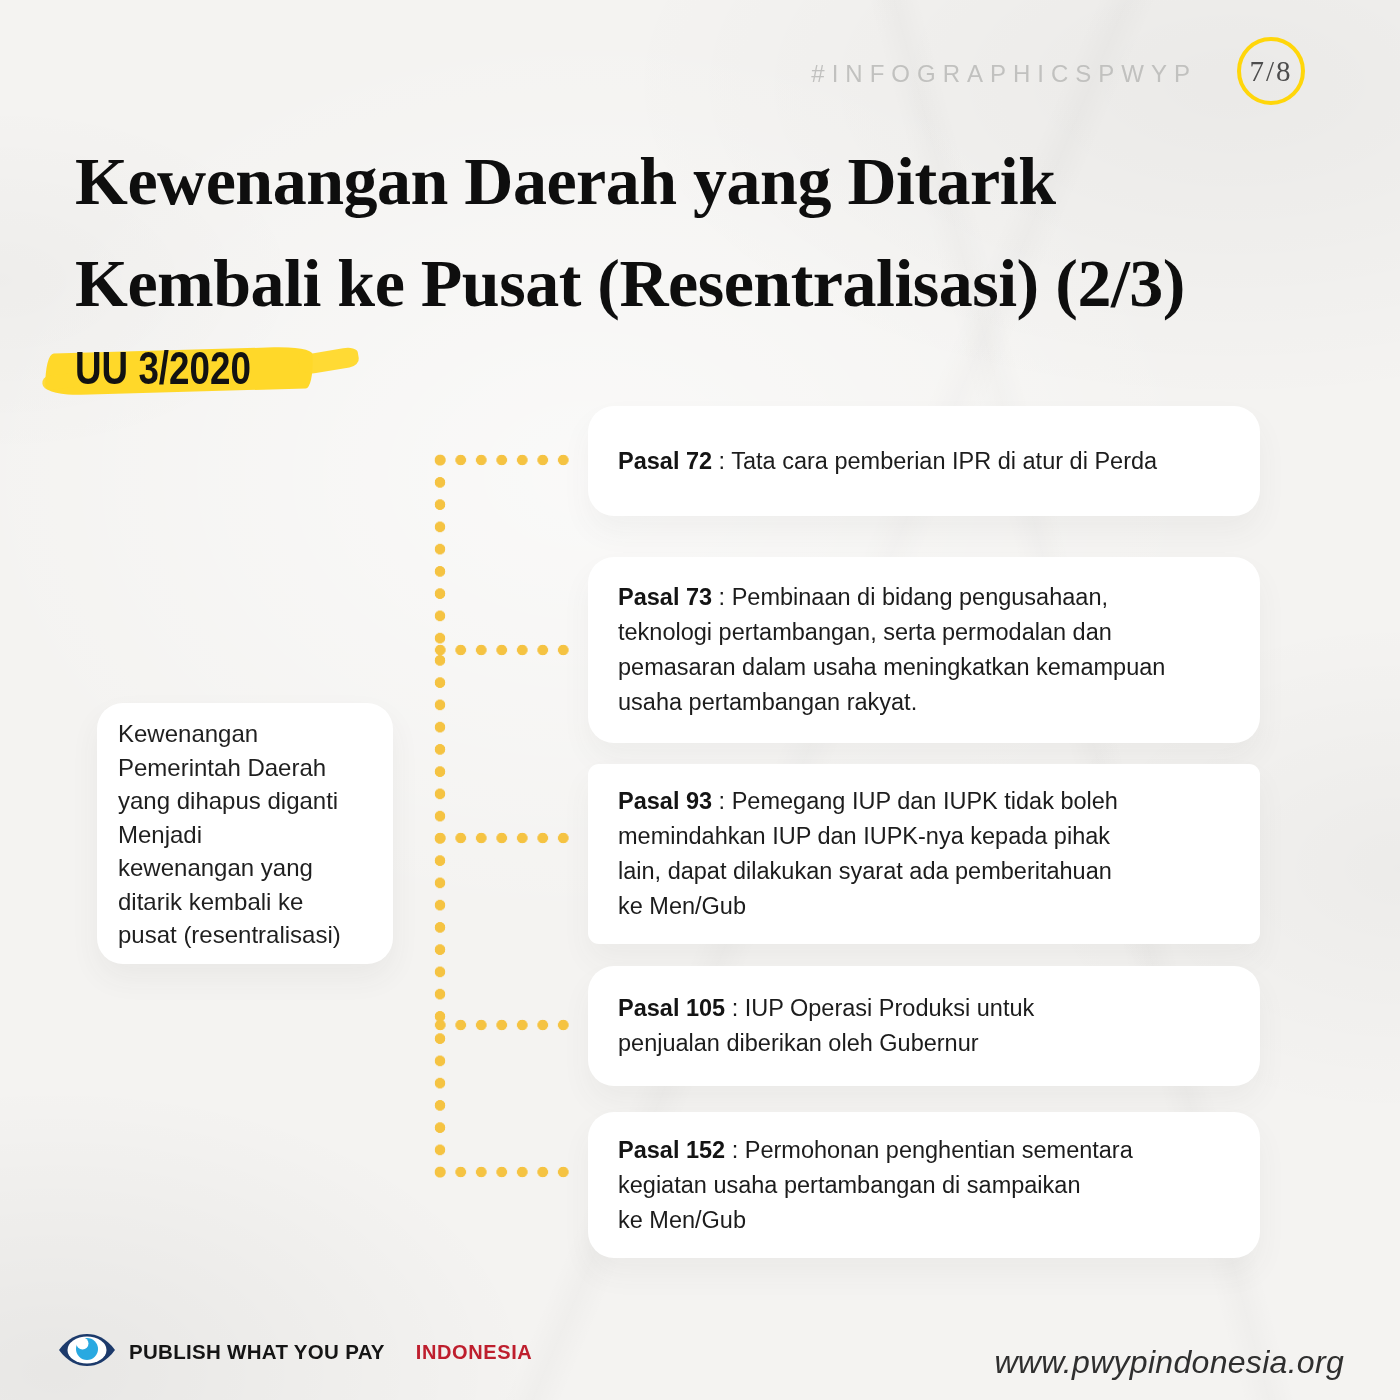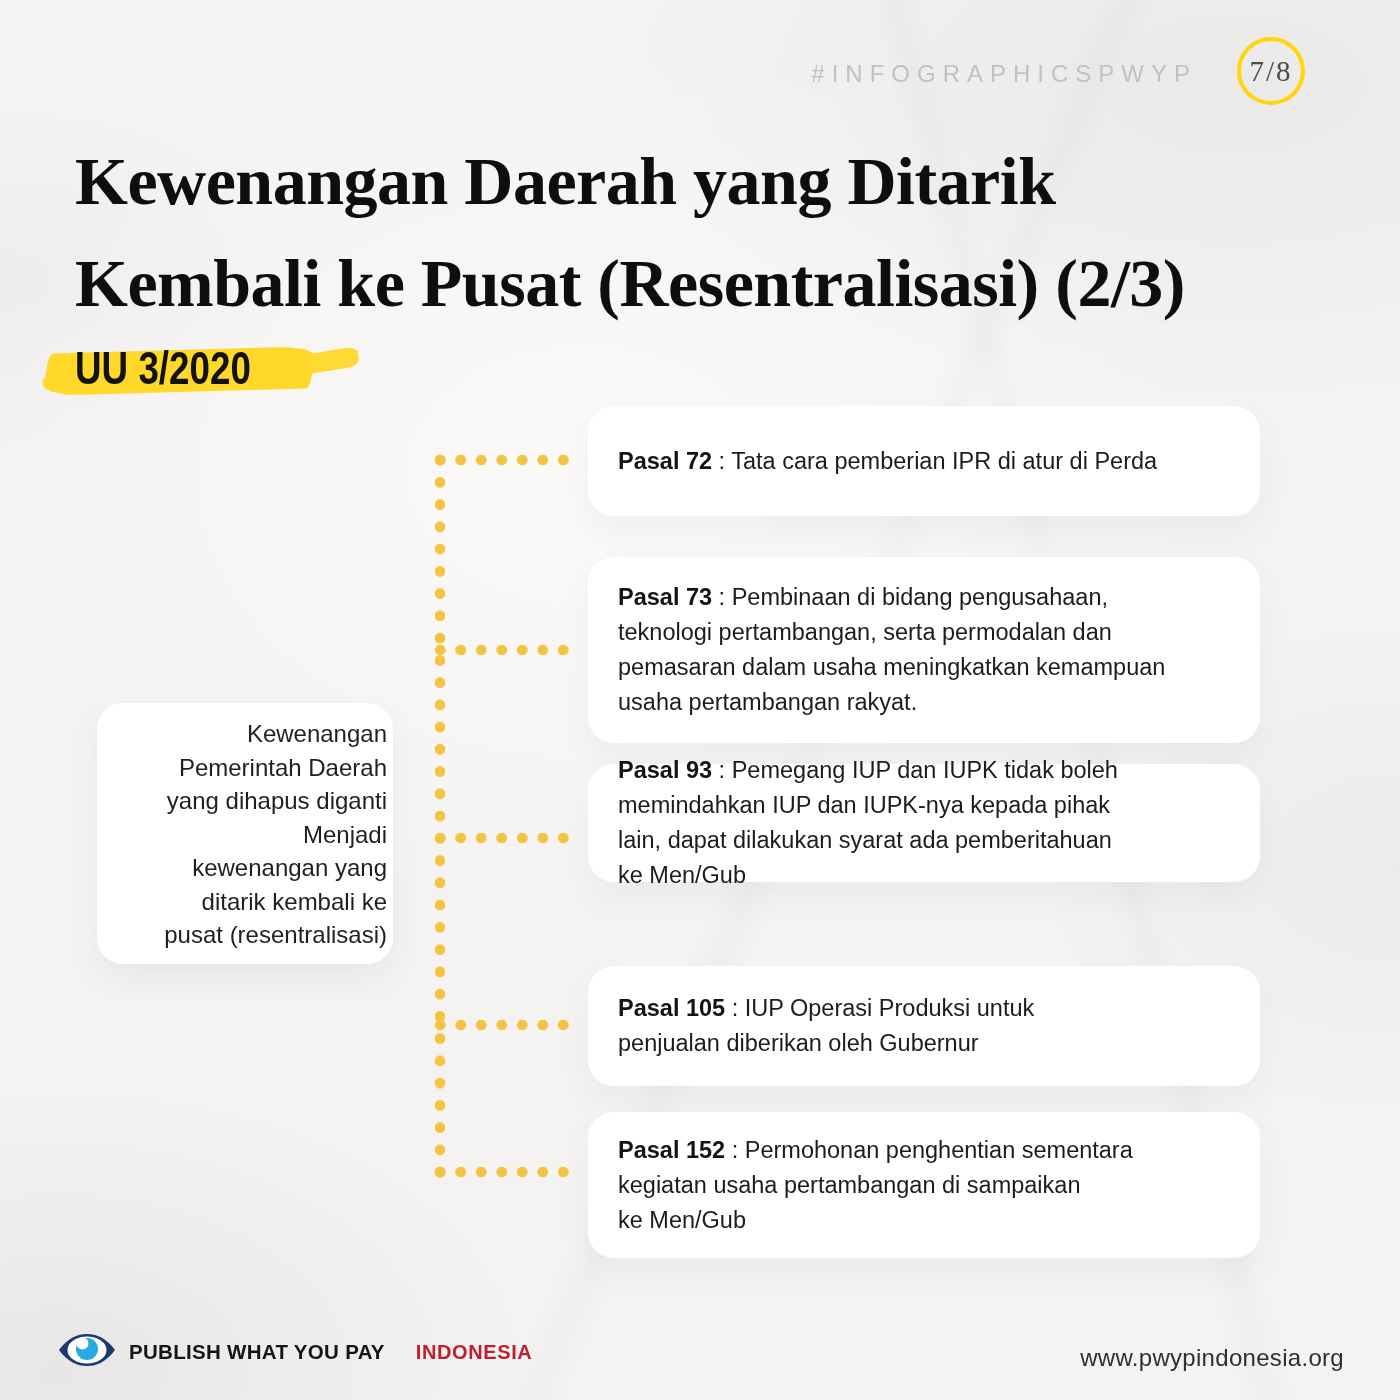--- a/index.html
+++ b/index.html
@@ -50,21 +50,20 @@
   }
   .law-text{
     position:absolute;left:30px;top:0;color:#121212;
     font-size:46px;font-weight:700;letter-spacing:0;white-space:nowrap;
     transform:scaleX(0.8);transform-origin:0 50%;
   }
   .concept{
     position:absolute;left:97px;top:703px;width:296px;height:261px;box-sizing:border-box;
     background:#ffffff;border-radius:26px;box-shadow:0 14px 30px rgba(60,60,60,0.06);
     padding:14px 6px 14px 21px;
-    text-align:right;
   }
   .concept p{margin:0;font-size:24px;line-height:33.5px;color:#1f1f1f;white-space:pre-line;}
   .dv{
     position:absolute;left:434px;top:449px;width:12px;height:730px;
     background-image:radial-gradient(circle, #F5C342 5px, rgba(245,195,66,0) 5.6px);
     background-size:12px 22.25px;background-repeat:repeat-y;
   }
   .dh{
     position:absolute;left:430px;width:142px;height:12px;
     background-image:radial-gradient(circle, #F5C342 5px, rgba(245,195,66,0) 5.6px);
@@ -73,28 +72,28 @@
   .b1{top:454px;} .b2{top:644px;} .b3{top:832px;} .b4{top:1019px;} .b5{top:1166px;}
   .card{
     position:absolute;left:588px;width:672px;box-sizing:border-box;
     background:#ffffff;border-radius:26px;box-shadow:0 16px 30px rgba(70,70,70,0.05);
     display:flex;align-items:center;padding:0 30px;
   }
   .card p{margin:0;font-size:23.5px;line-height:35px;color:#1c1c1c;white-space:pre-line;}
   .card b{font-weight:700;color:#141414;}
   .c1{top:406px;height:110px;}
   .c2{top:557px;height:186px;}
-  .c3{top:764px;height:118px;}
+  .c3{top:764px;height:180px;border-radius:11px;}
   .c4{top:966px;height:120px;}
   .c5{top:1112px;height:146px;}
   .footer-left{position:absolute;left:58px;top:1330px;display:flex;align-items:center;gap:13px;}
   .org{display:flex;flex-direction:row;line-height:1.1;}
   .org-1{font-size:20.5px;font-weight:700;color:#151515;letter-spacing:0.3px;}
   .org-2{font-size:20px;font-weight:700;color:#BE1E2D;letter-spacing:0.6px;margin-left:31px;}
-  .website{position:absolute;right:56px;top:1344px;font-size:24px;color:#2f2f2f;letter-spacing:0.3px;}
+  .website{position:absolute;right:56px;top:1344px;font-size:32px;color:#2f2f2f;letter-spacing:0.3px;font-style:italic;}
 </style>
 </head>
 <body>
 
 <div class="page">
   <div class="texture"></div>
 
   <div class="hashtag">#INFOGRAPHICSPWYP</div>
   <div class="badge">
       <span>7/8</span>

